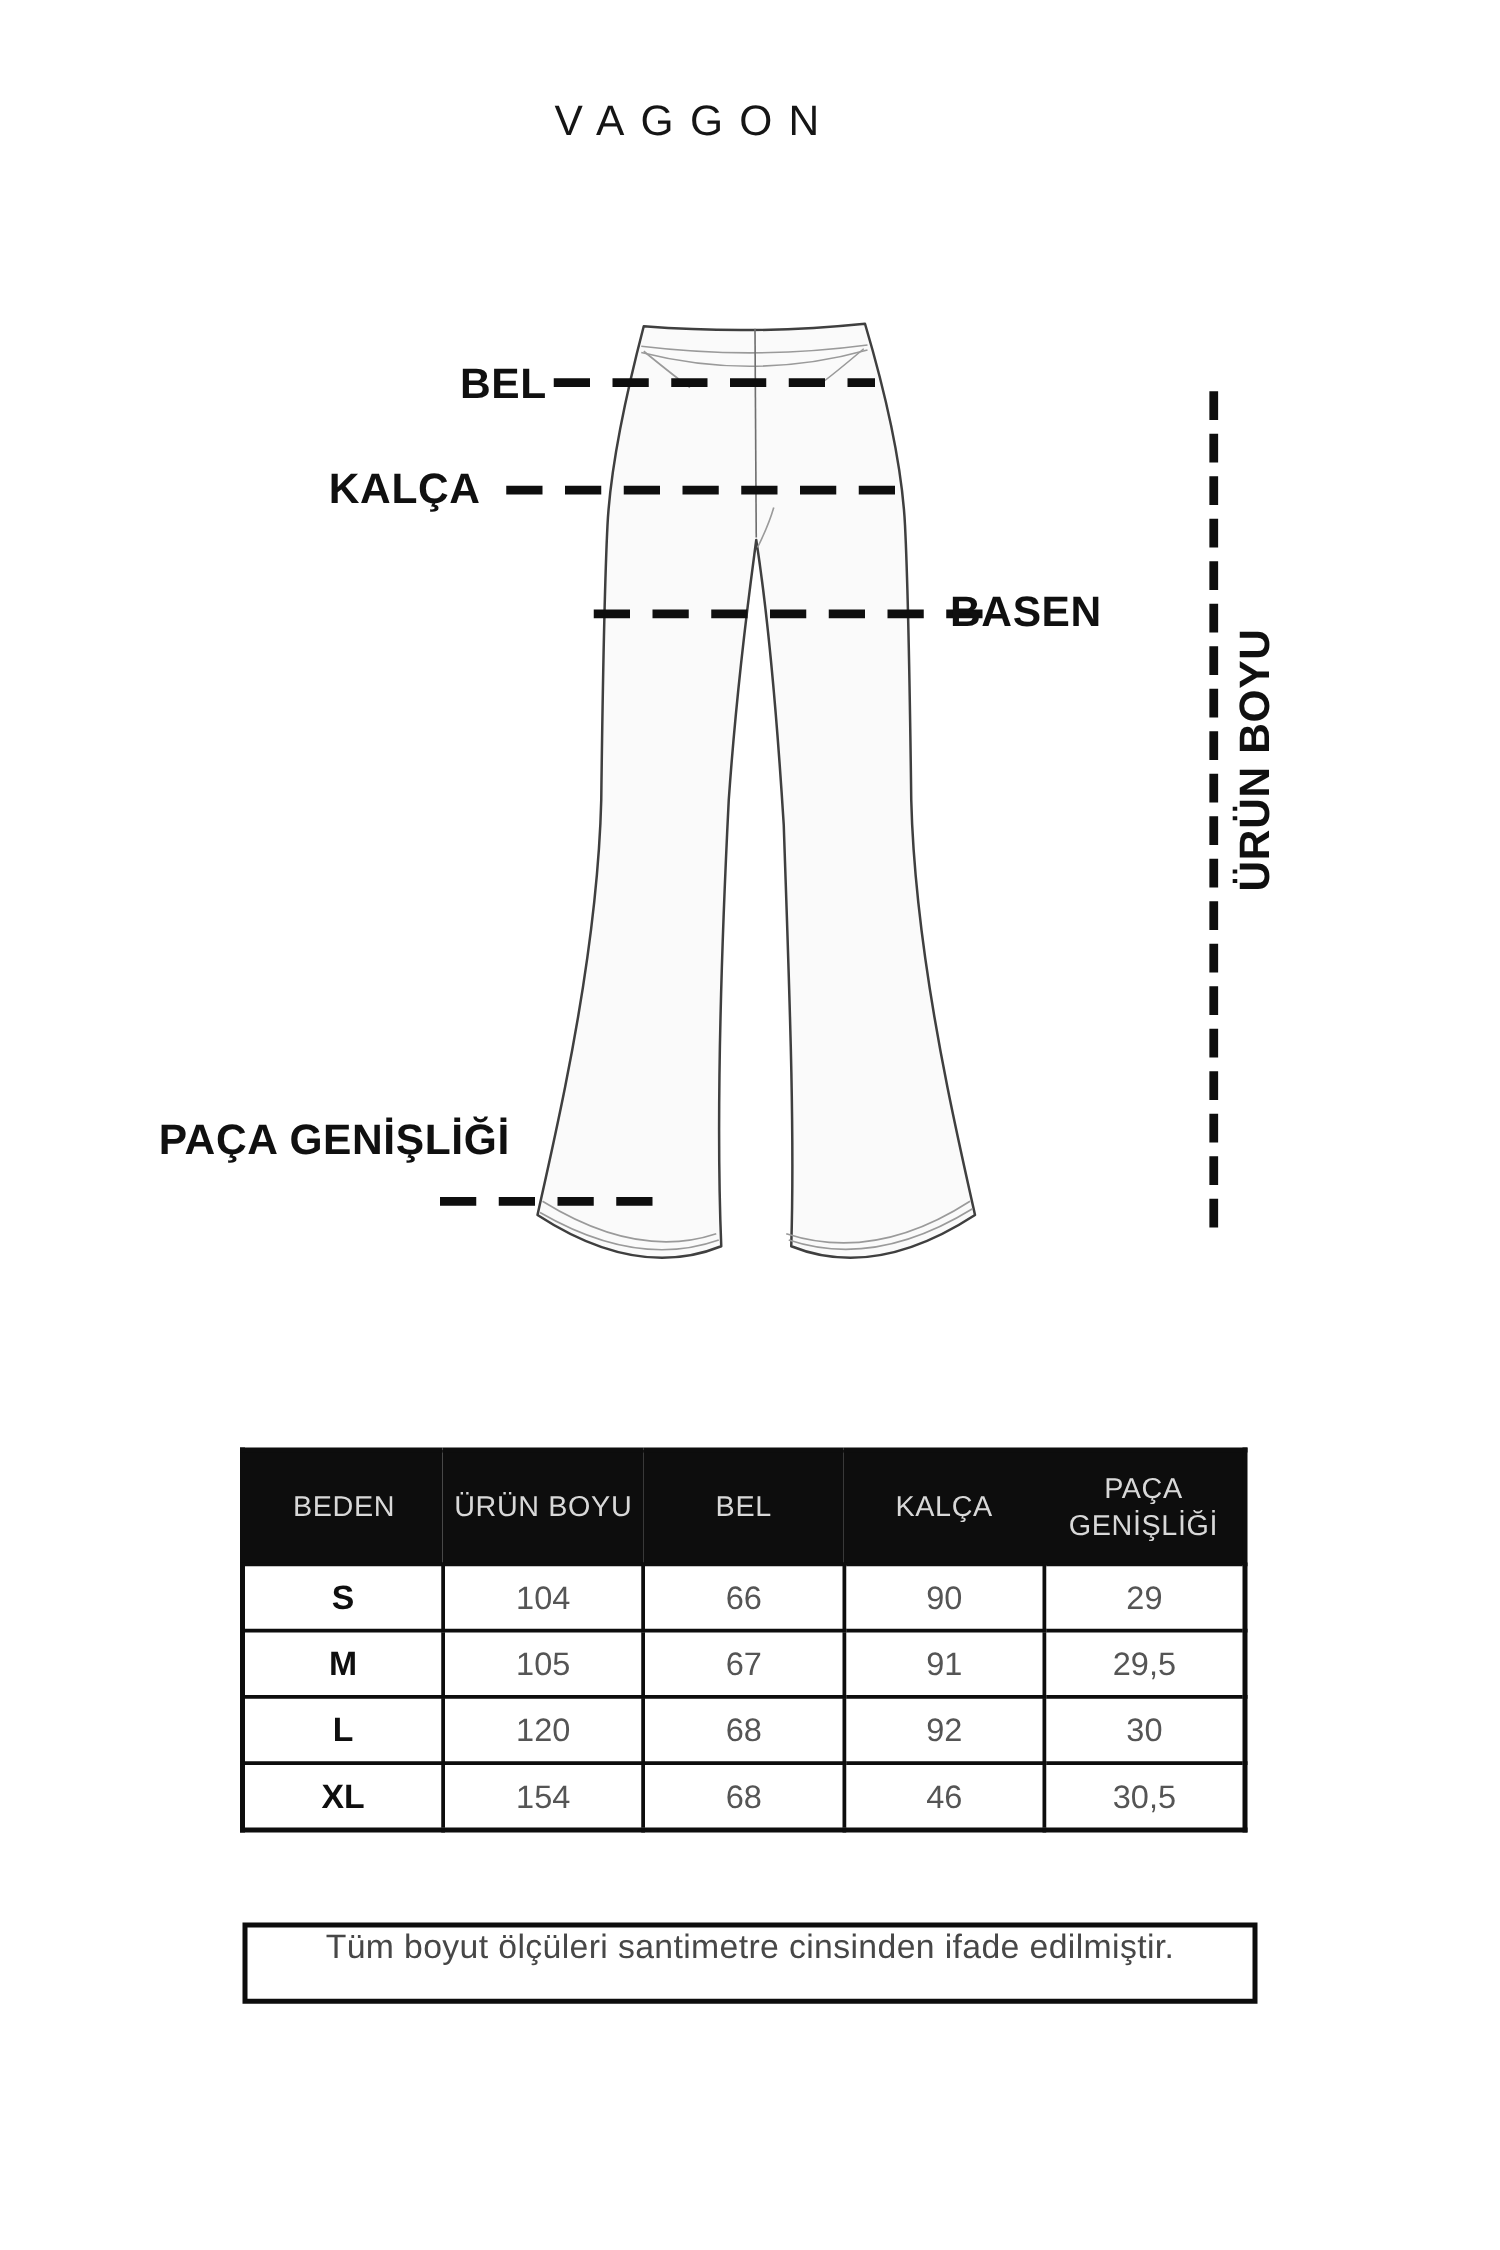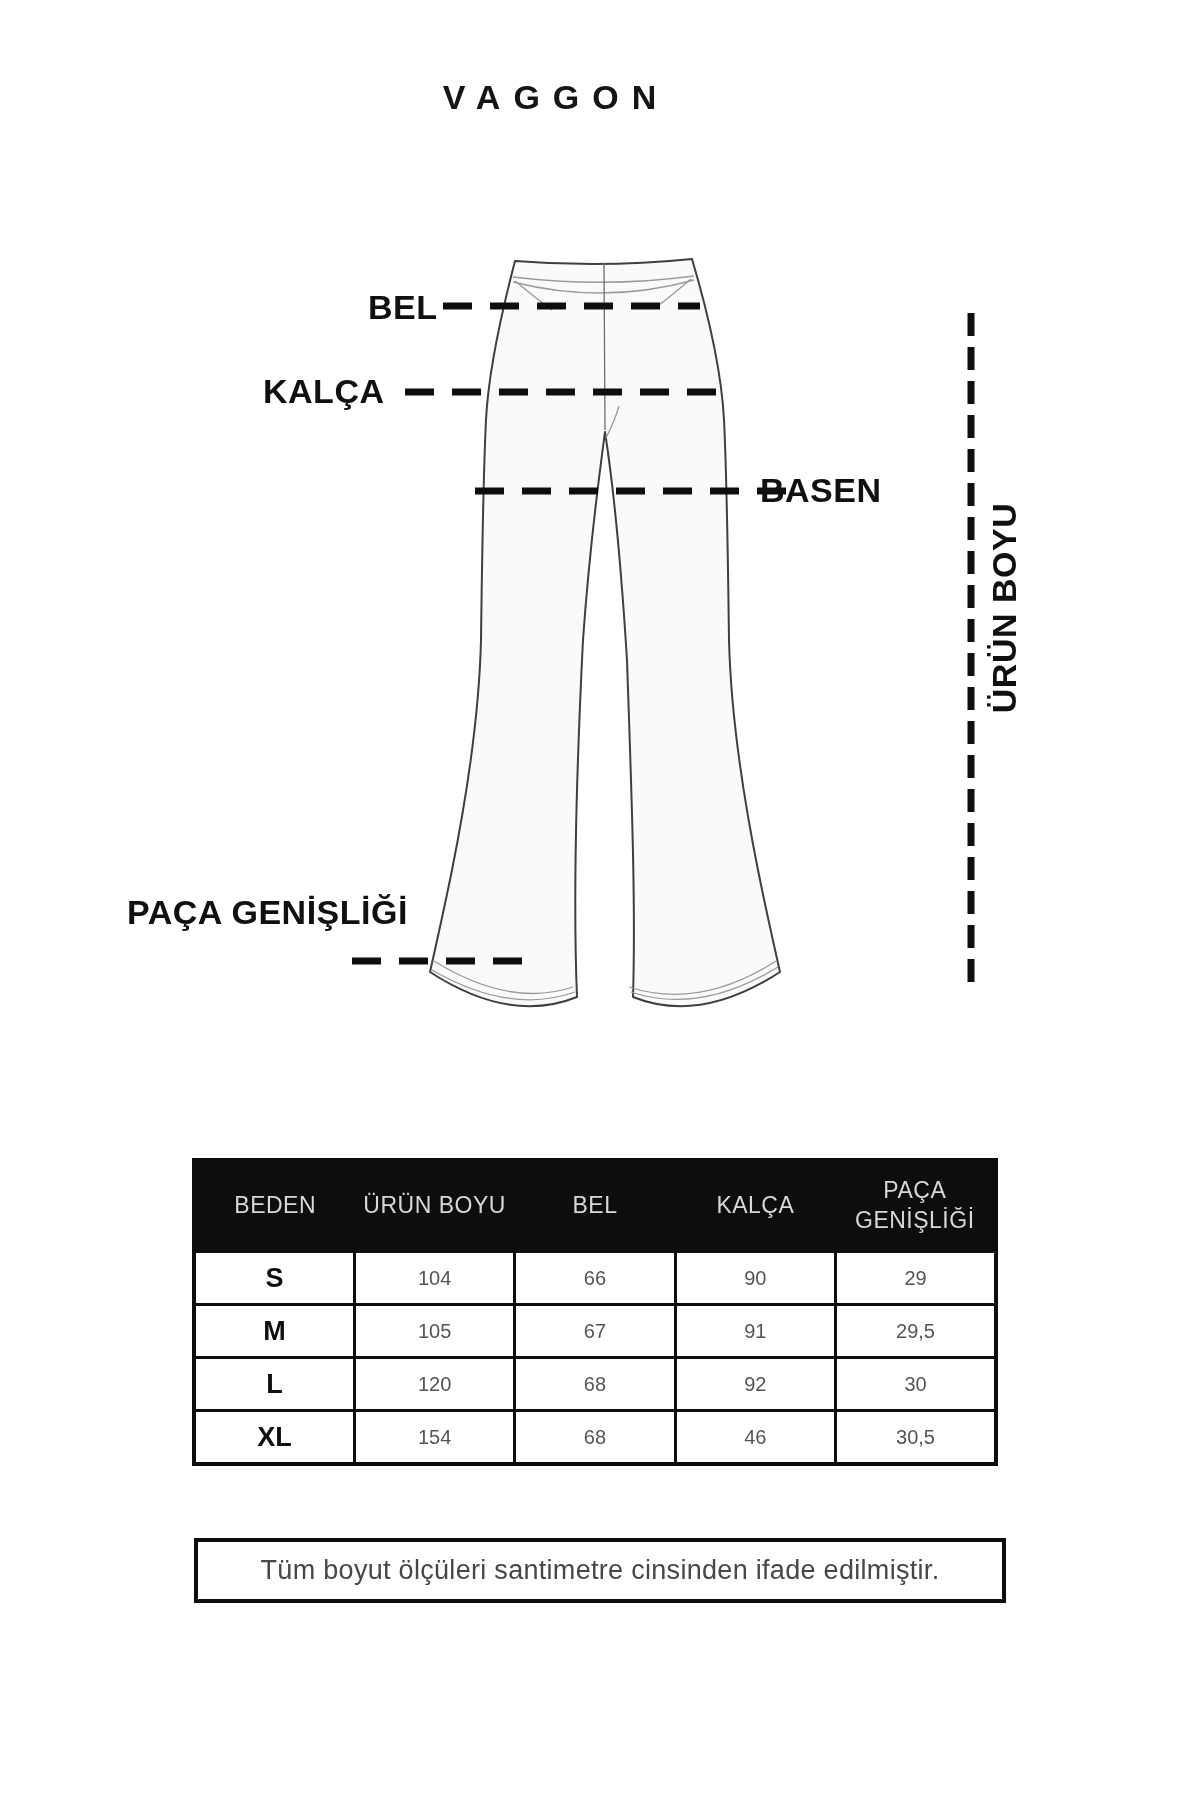--- a/index.html
+++ b/index.html
@@ -5,21 +5,21 @@
   html,body{margin:0;padding:0;background:#ffffff;}
   body{
     width:1200px;height:1800px;position:relative;overflow:hidden;
     font-family:"Liberation Sans","DejaVu Sans",sans-serif;color:#111;
   }
   .page{position:absolute;inset:0;}
 
   
   .brand{
     position:absolute;left:0;top:78px;width:1112px;text-align:center;
-    font-size:34px;font-weight:bold;letter-spacing:13px;color:#151515;
+    font-size:34px;font-weight:normal;letter-spacing:13px;color:#151515;
   }
 
   
   .diagram-svg{position:absolute;left:0;top:0;width:1200px;height:1100px;}
 
   .measure-label{
     position:absolute;font-size:34px;font-weight:bold;color:#101010;
     line-height:1;white-space:nowrap;letter-spacing:0.5px;
   }
   .lbl-bel{left:368px;top:290px;}
@@ -36,30 +36,30 @@
     position:absolute;left:192px;top:1158px;width:806px;
     border-collapse:collapse;border:4px solid #0d0d0d;table-layout:fixed;
   }
   table.size-table thead th{
     background:#0d0d0d;color:#d8d8d8;font-weight:normal;
     font-size:23px;letter-spacing:0.5px;height:88px;padding:0 6px;
     border:none;line-height:1.3;
   }
   table.size-table tbody td{
     border:3px solid #0d0d0d;height:48px;text-align:center;
-    font-size:20px;color:#555;background:#fff;
+    font-size:26px;color:#555;background:#fff;
   }
   table.size-table tbody td.size-cell{
     font-weight:bold;color:#0f0f0f;font-size:27px;
   }
 
   
   .note-box{
     position:absolute;left:194px;top:1538px;width:804px;height:57px;
-    border:4px solid #0d0d0d;display:flex;align-items:center;justify-content:center;
+    border:4px solid #0d0d0d;display:flex;justify-content:center;
   }
   .note-text{font-size:27px;color:#474747;letter-spacing:0.3px;}
 </style>
 </head>
 <body>
 
 <div class="page">
 
   <div class="brand">VAGGON</div>
 

